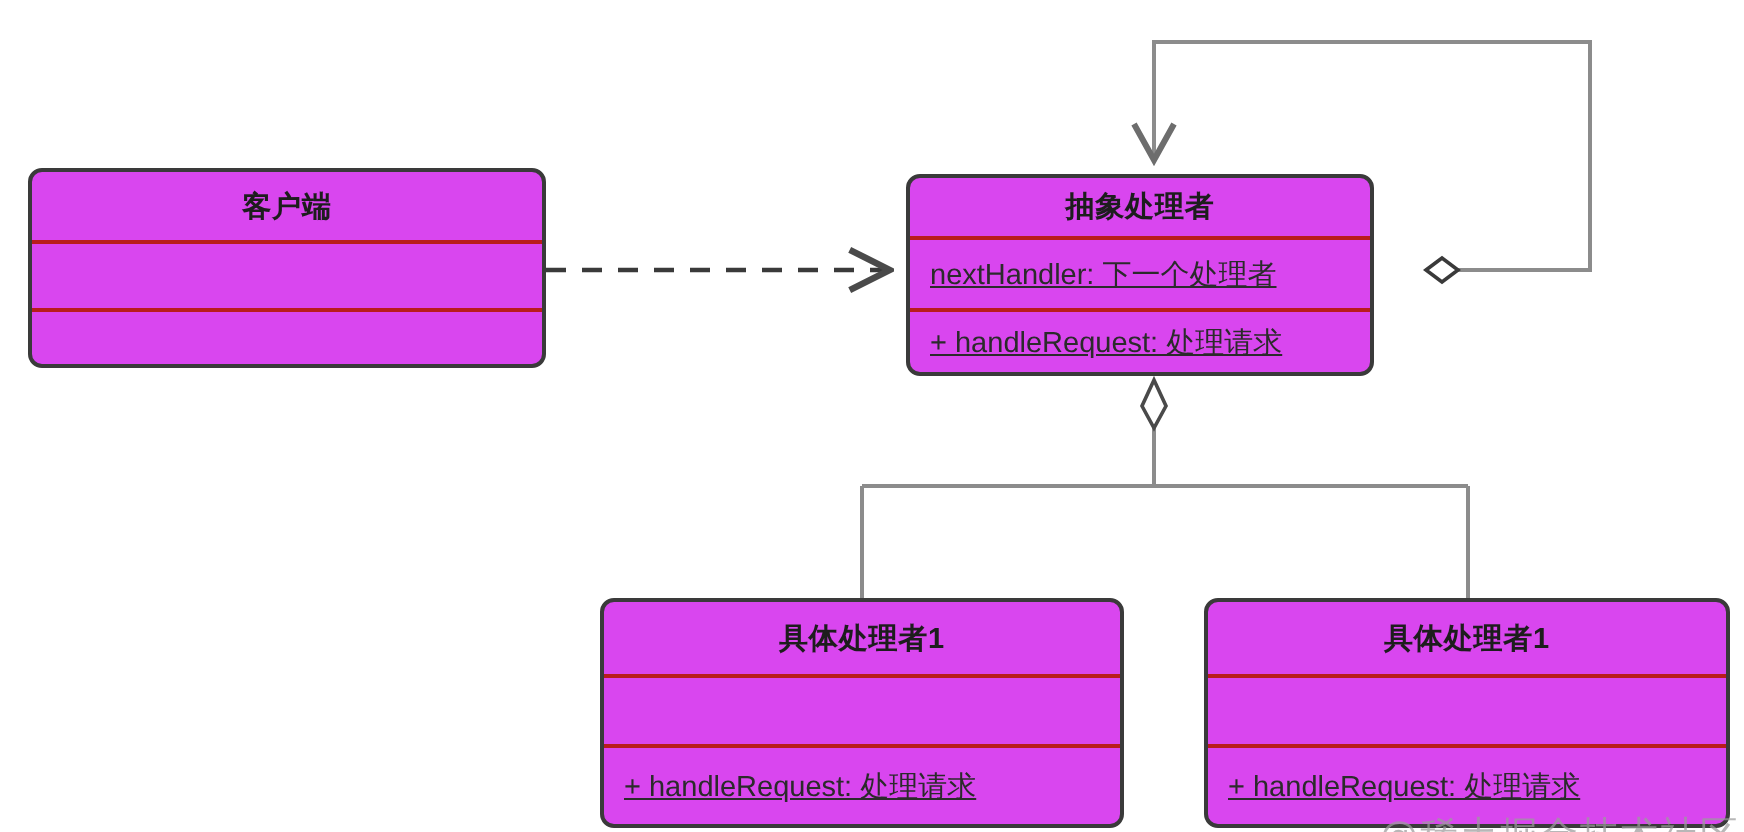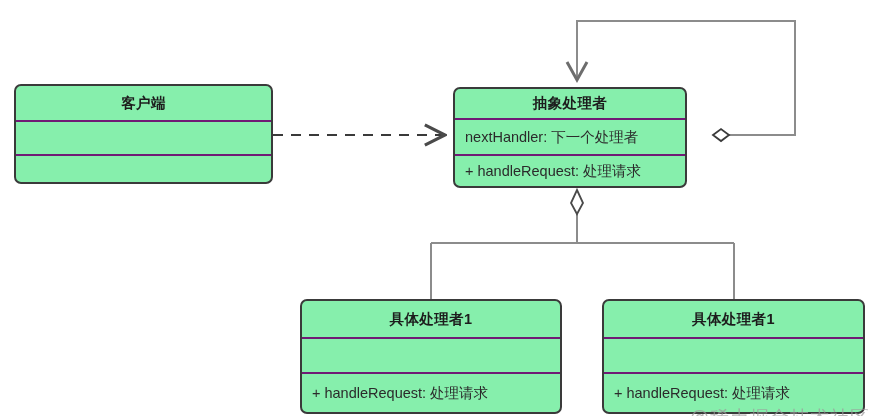--- a/index.html
+++ b/index.html
@@ -15,33 +15,34 @@
     width: 872px;
     height: 416px;
     background: #ffffff;
     overflow: hidden;
   }
   .uml-class {
     position: absolute;
     box-sizing: border-box;
     border: 2px solid #3a3a3a;
     border-radius: 7px;
-    background: #86efac;
+    background: #d946ef;
     overflow: hidden;
     z-index: 3;
   }
   .uml-row {
     box-sizing: border-box;
     position: relative;
     display: flex;
     align-items: center;
     width: 100%;
   }
   .uml-row + .uml-row {
-    border-top: 2px solid #701a75;
+    border-top: 2px solid #b91c1c;
+    text-decoration: underline;
   }
   .uml-title {
     justify-content: center;
     font-weight: bold;
     font-size: 14.5px;
     color: #1d1d1d;
     letter-spacing: 0.4px;
   }
   .uml-attr, .uml-method {
     justify-content: flex-start;

